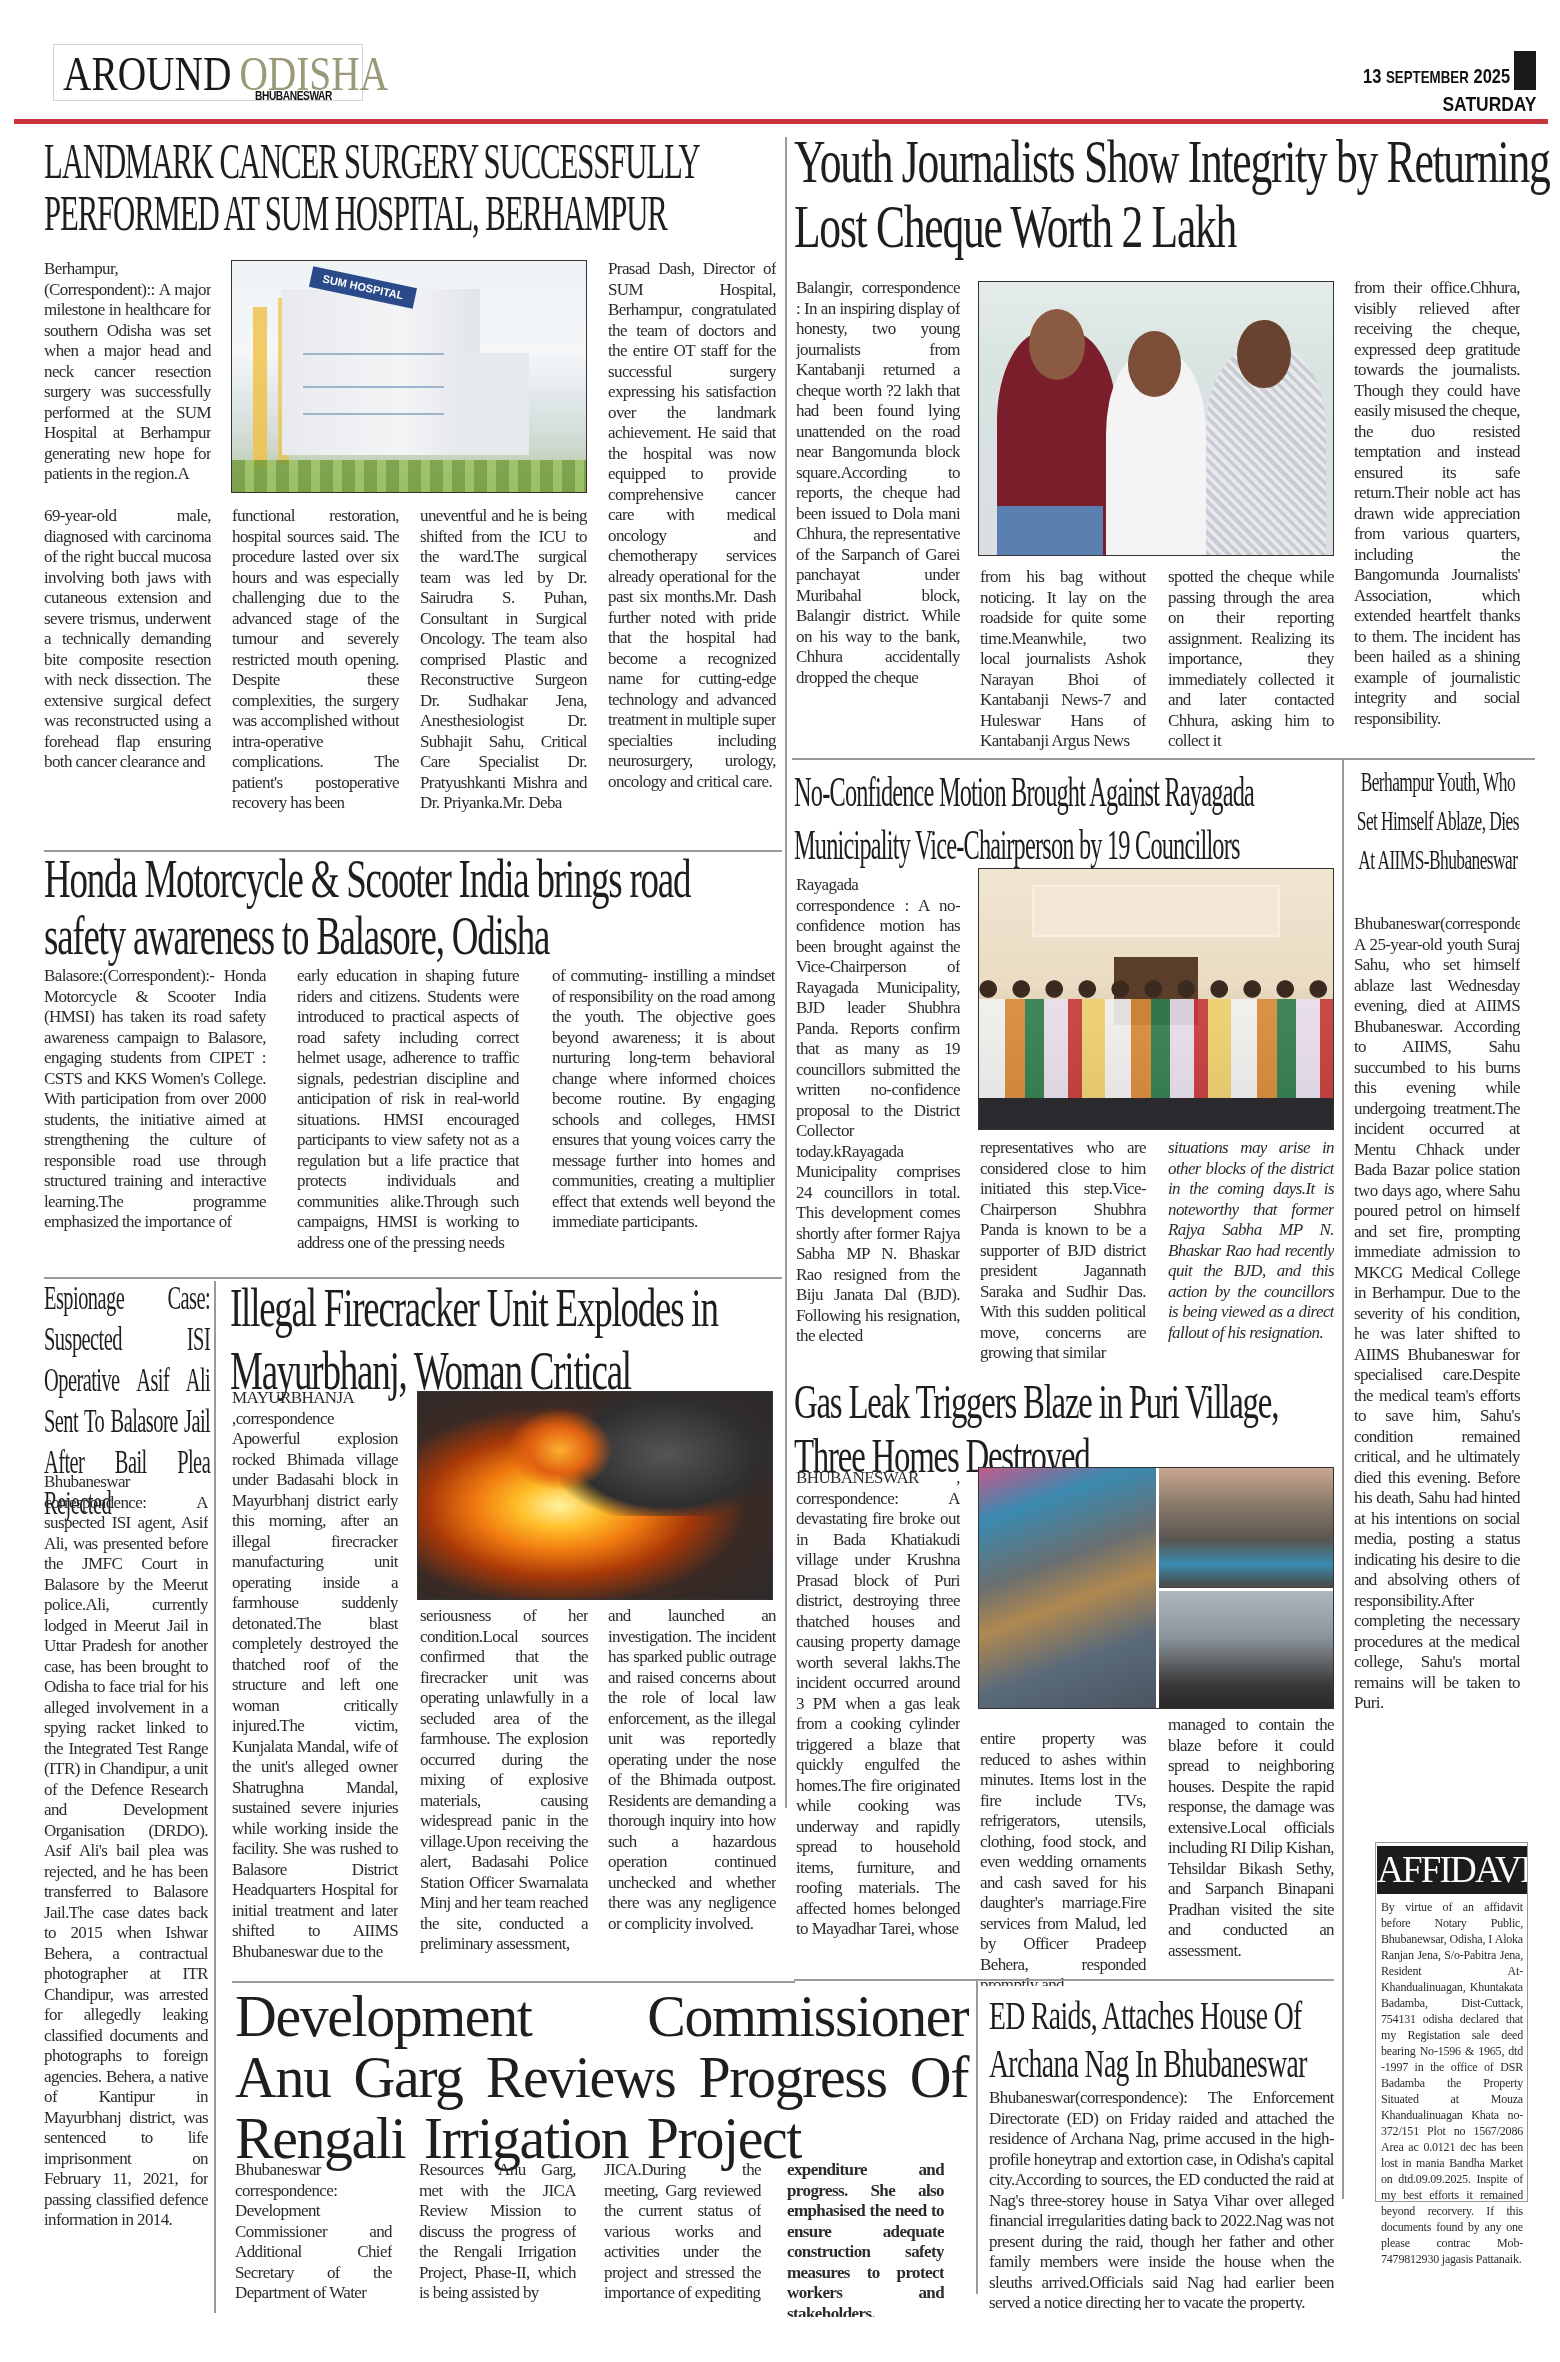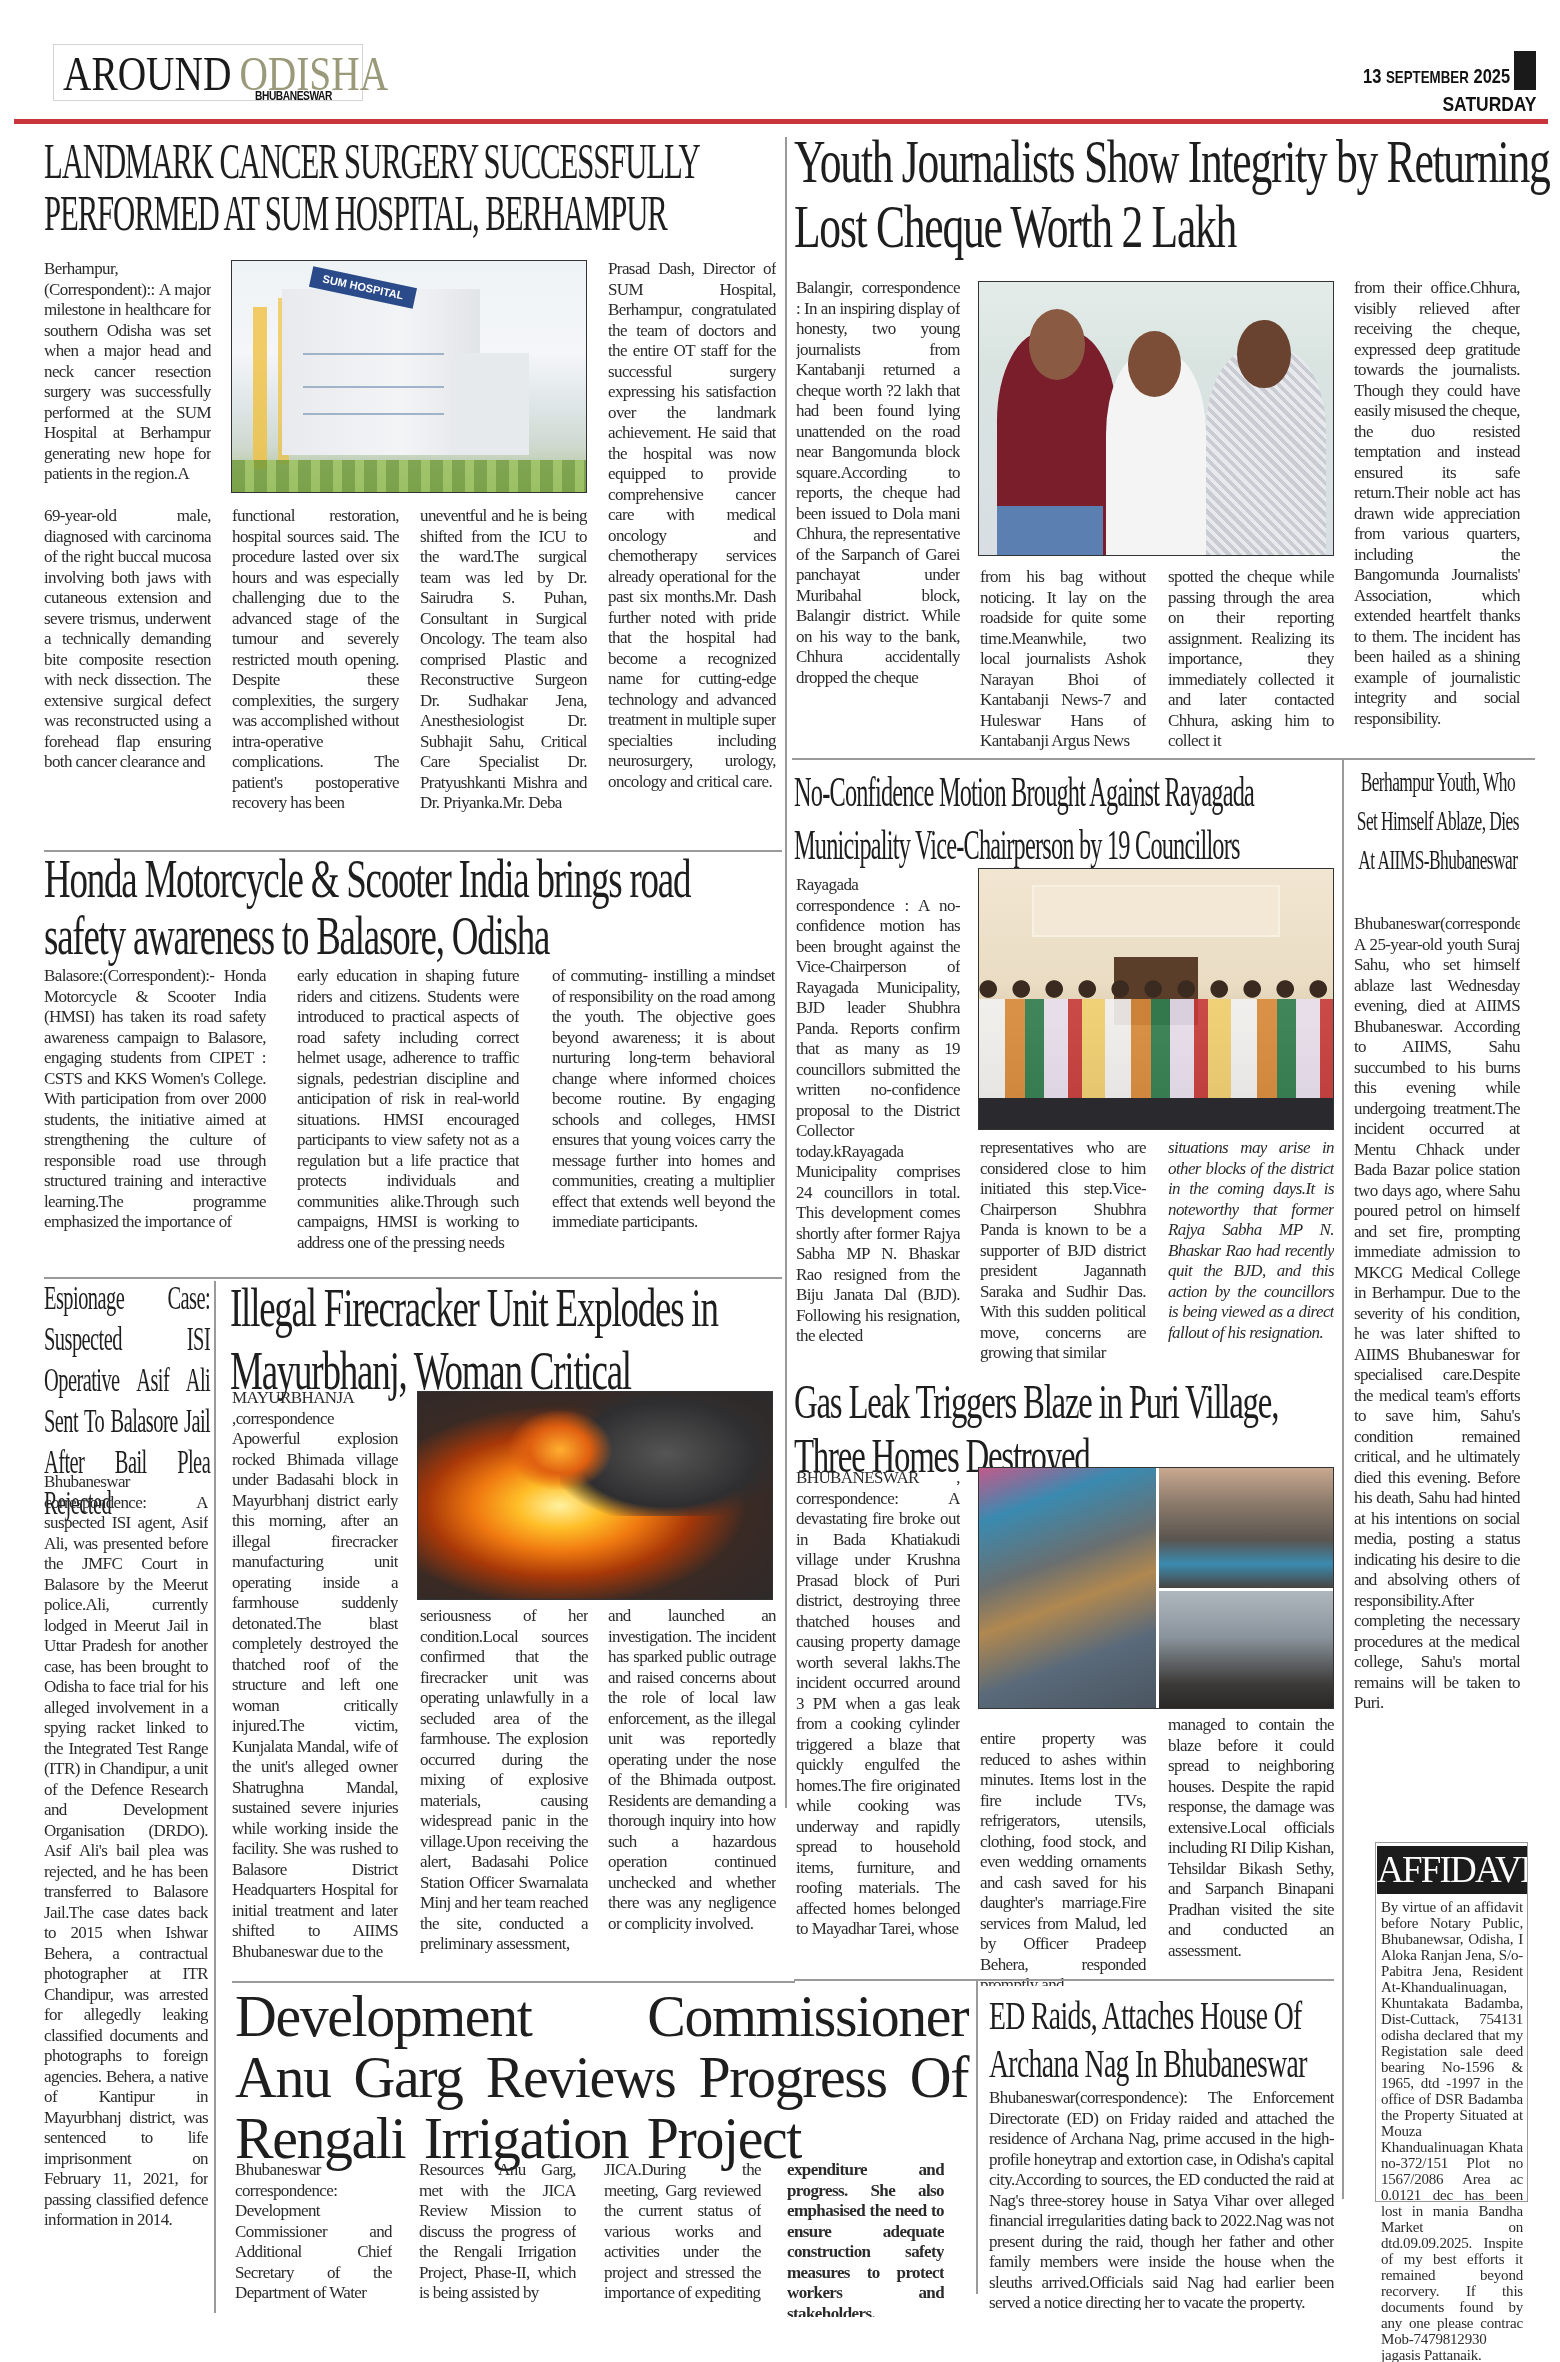--- a/index.html
+++ b/index.html
@@ -57,21 +57,21 @@
 
   .ph-blaze { background:#6a7a86; }
   .ph-blaze .left { position:absolute; left:0; top:0; width:50%; height:100%; background: linear-gradient(160deg,#c25a8a 0%, #3a8ab0 18%, #6a6f70 40%, #b08850 55%, #5a6a7a 75%, #4a5560 100%); }
   .ph-blaze .rt { position:absolute; left:50.5%; top:0; width:49.5%; height:50%; background: linear-gradient(180deg,#c9a890 0%, #8a7a6a 30%, #5a5550 60%, #3a8ab0 80%, #4a4540 100%); }
   .ph-blaze .rb { position:absolute; left:50.5%; top:51%; width:49.5%; height:49%; background: linear-gradient(180deg,#b0b8bf 0%, #8a949c 40%, #3c3a38 80%, #2a2826 100%); }
   .ph-blaze .sep1 { position:absolute; left:50%; top:0; width:2.8px; height:100%; background:#fff; }
   .ph-blaze .sep2 { position:absolute; left:50%; top:50%; width:50%; height:2.8px; background:#fff; }
 
   .affidavit-box { left: 1375px; top: 1842px; width: 153px; height: 360px; border: 1.8px solid #999; }
   .affidavit-head { left: 1377px; top: 1846px; width: 150px; height: 48px; background: #1c1c1c; color: #fff; font-family:"Liberation Serif", serif; font-size: 37px; line-height: 48px; text-align: center; letter-spacing: -1.8px; overflow:hidden; }
-  .affidavit-text { left: 1381px; top: 1899px; width: 142px; font-size: 15px; line-height: 16px; text-align: justify; letter-spacing: -0.2px; color: #2b2b2b; font-family: Liberation Serif, serif; }
+  .affidavit-text { left: 1381px; top: 1899px; width: 142px; font-size: 12px; line-height: 16px; text-align: justify; letter-spacing: -0.2px; color: #2b2b2b; font-family: Liberation Serif, serif; }
 </style>
 </head>
 <body>
 
 <div class="abs logo-box"></div>
 <div class="abs logo-around"><span class="big">AROUND</span> <span class="logo-odisha big">ODISHA</span></div>
 <div class="abs logo-city">BHUBANESWAR</div>
 <div class="abs date"><span>13</span> <span class="small">SEPTEMBER</span> <span>2025</span></div>
 <div class="abs date-bar"></div>
 <div class="abs day">SATURDAY</div>

